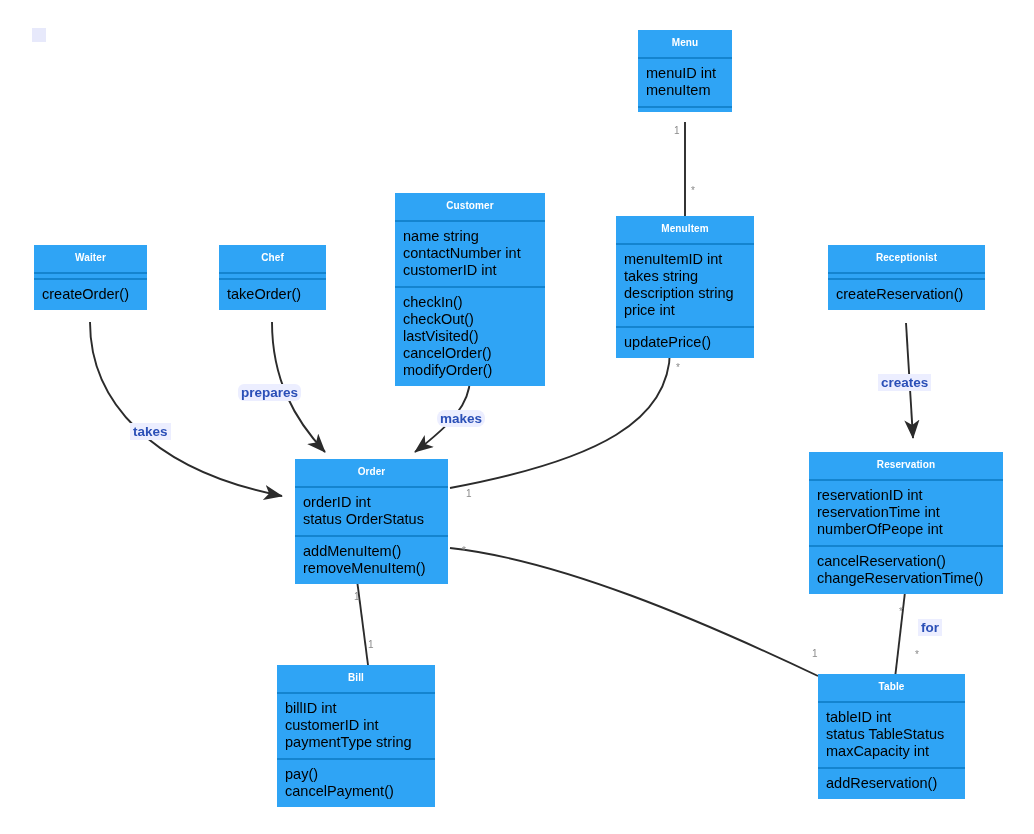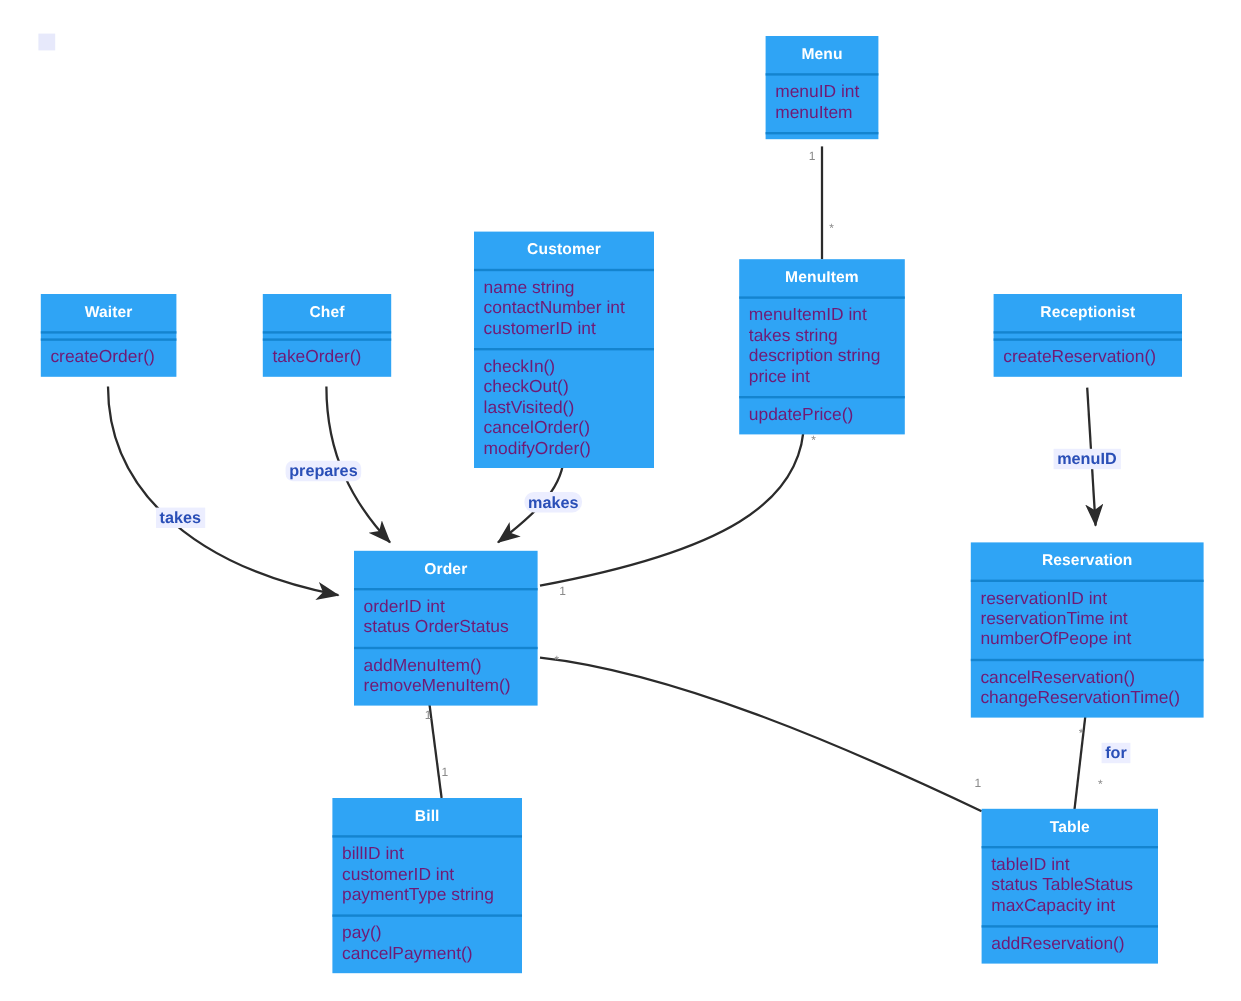--- a/index.html
+++ b/index.html
@@ -29,32 +29,32 @@
   .uml-class {
     position: absolute;
     background: #2fa4f5;
     box-sizing: border-box;
     z-index: 5;
   }
   .uml-title {
     text-align: center;
     color: #ffffff;
     font-weight: bold;
-    font-size: 13px;
+    font-size: 10px;
     line-height: 1.2;
     padding: 7px 6px 8px 6px;
     letter-spacing: 0.1px;
   }
   .uml-sep {
     height: 2px;
     background: #1484cf;
     width: 100%;
   }
   .uml-compartment {
-    color: #701a75;
+    color: #000000;
     font-size: 14.5px;
     line-height: 17px;
     padding: 6px 8px 7px 8px;
   }
   .uml-compartment.empty {
     padding: 0;
     height: 4px;
   }
   .uml-line {
     white-space: nowrap;
@@ -243,21 +243,21 @@
     </div>
     <div class="uml-sep"></div>
     <div class="uml-compartment">
       <div class="uml-line">addReservation()</div>
     </div>
   </div>
 
   <div class="edge-label" style="left:130px; top:423px;">takes</div>
   <div class="edge-label" style="left:238px; top:384px;border-radius:6px;">prepares</div>
   <div class="edge-label" style="left:437px; top:410px;border-radius:8px;">makes</div>
-  <div class="edge-label" style="left:878px; top:374px;">menuID</div>
+  <div class="edge-label" style="left:878px; top:374px;">creates</div>
   <div class="edge-label" style="left:890px; top:619px;margin-left:28px;">for</div>
 
   <div class="mult-label" style="left:674px; top:126px;">1</div>
   <div class="mult-label" style="left:691px; top:186px;">*</div>
   <div class="mult-label" style="left:676px; top:363px;">*</div>
   <div class="mult-label" style="left:466px; top:489px;">1</div>
   <div class="mult-label" style="left:462px; top:546px;">*</div>
   <div class="mult-label" style="left:354px; top:592px;">1</div>
   <div class="mult-label" style="left:368px; top:640px;">1</div>
   <div class="mult-label" style="left:812px; top:649px;">1</div>

